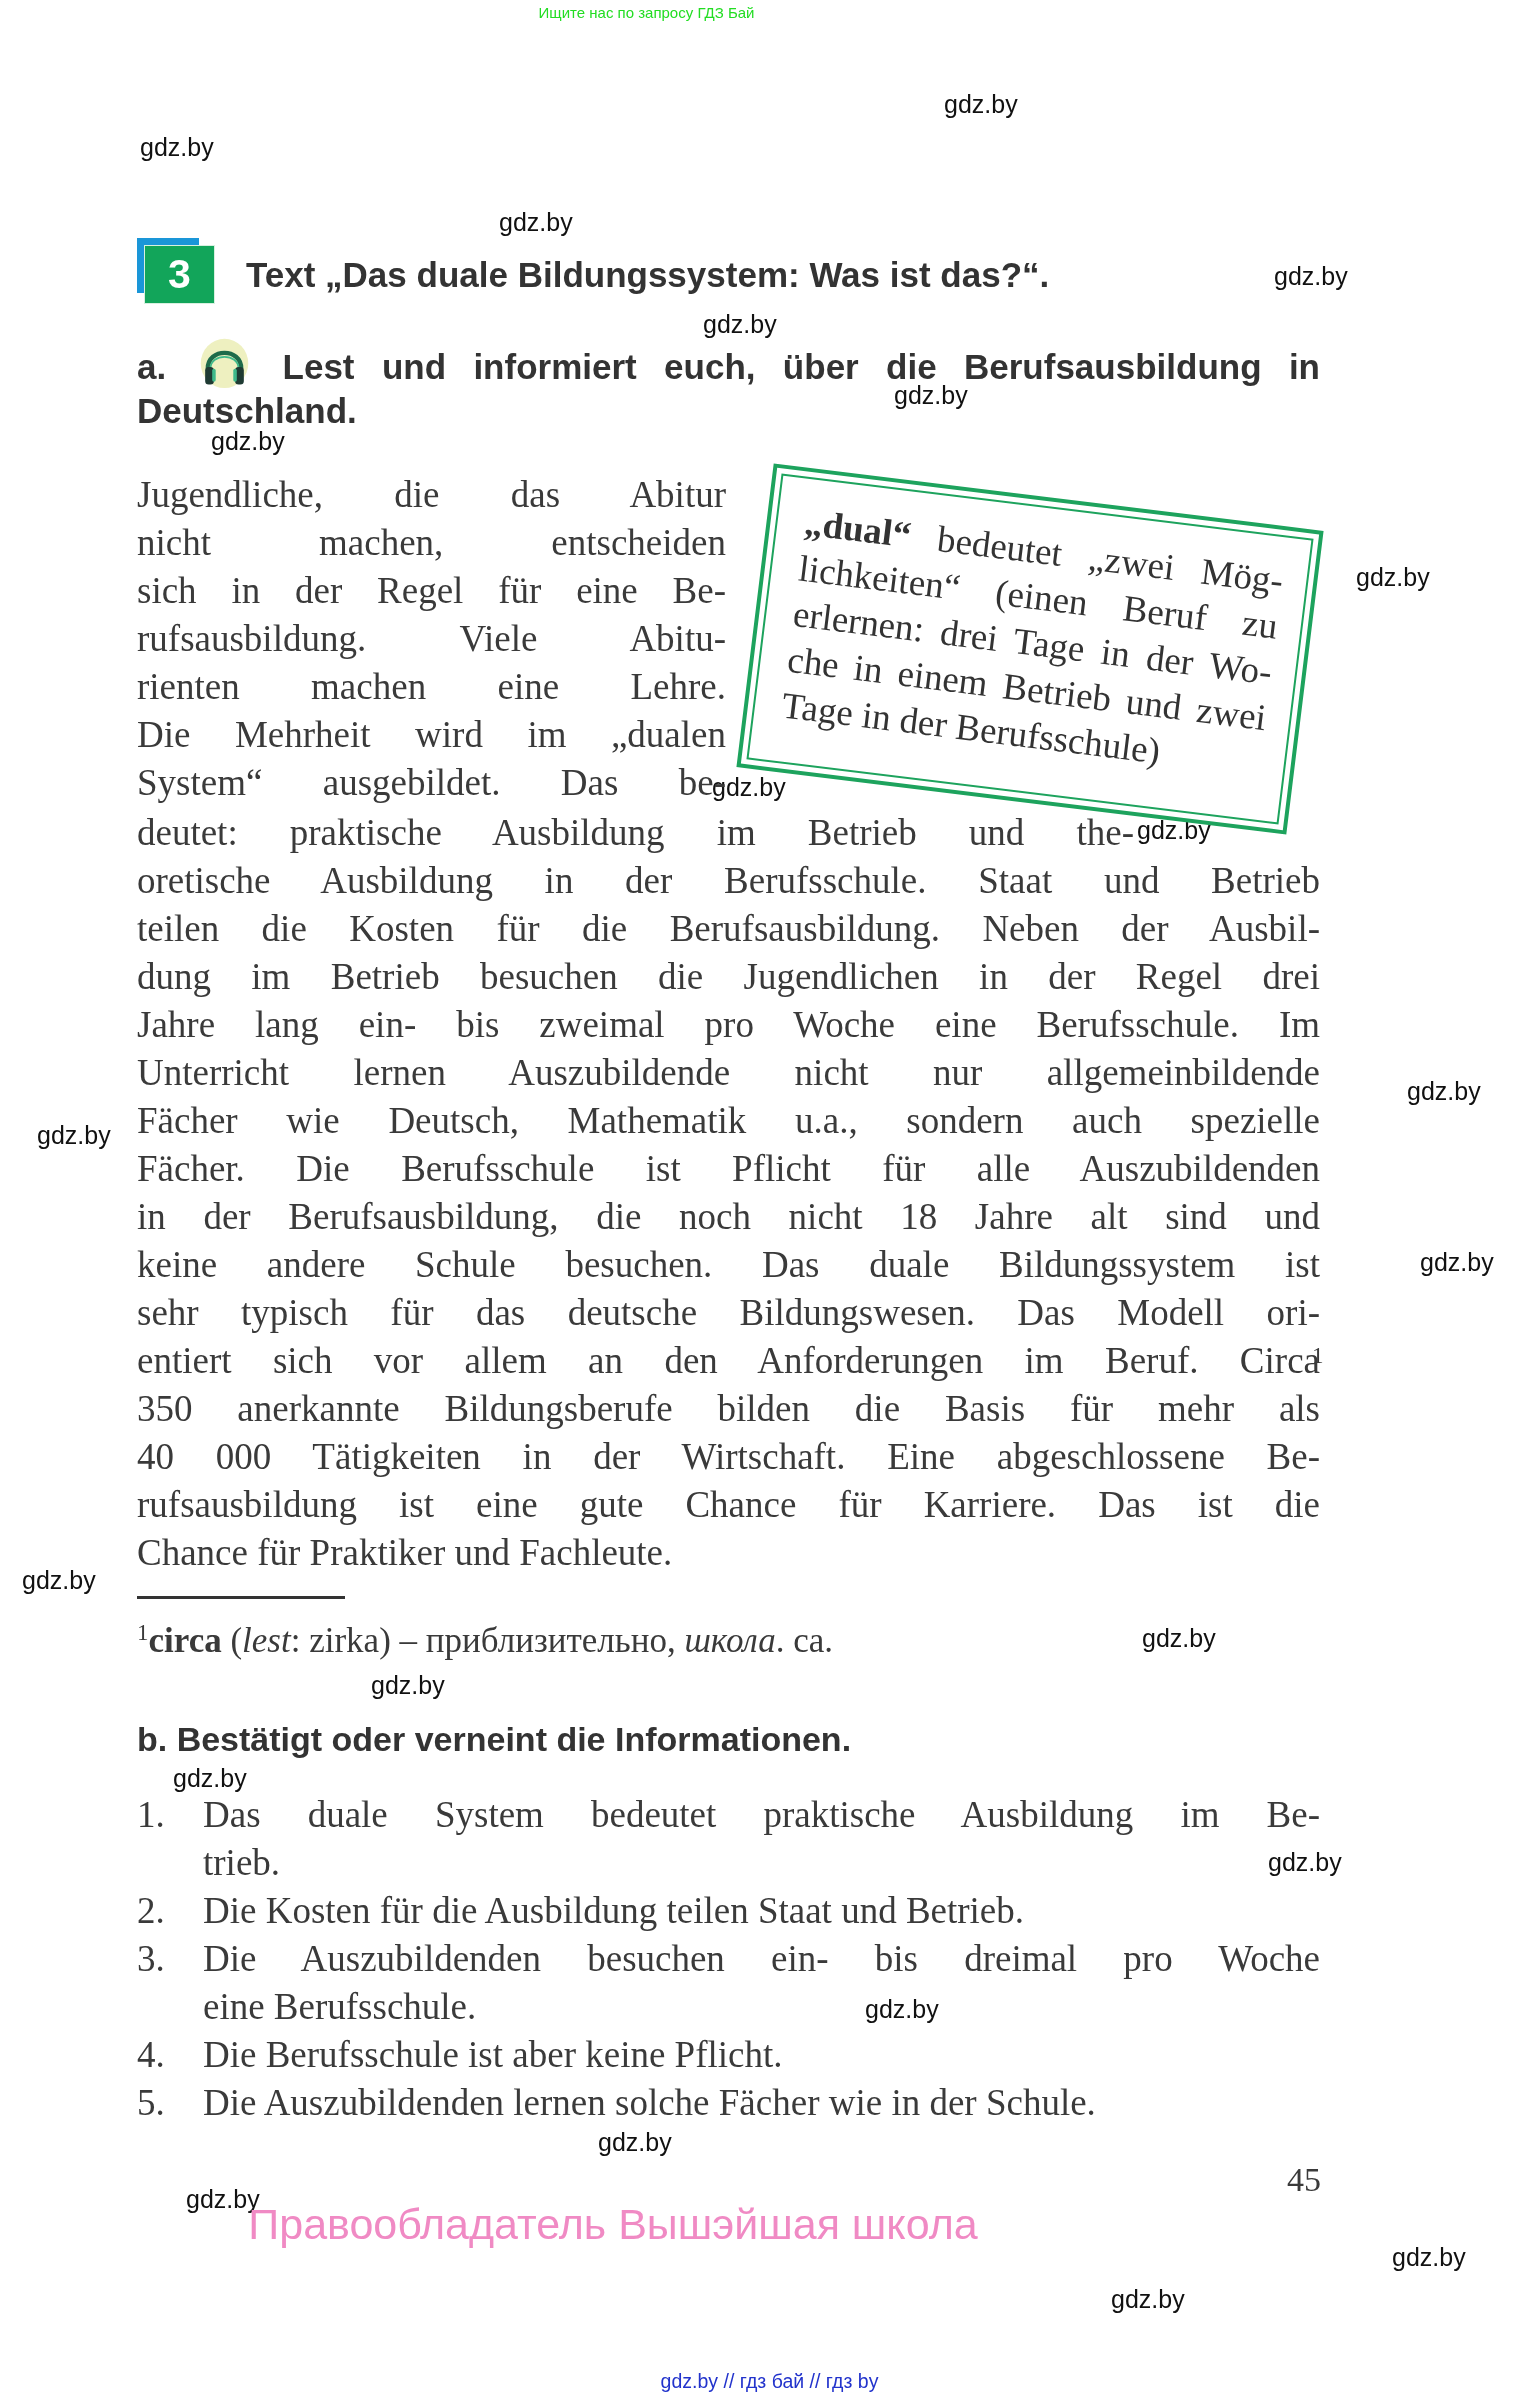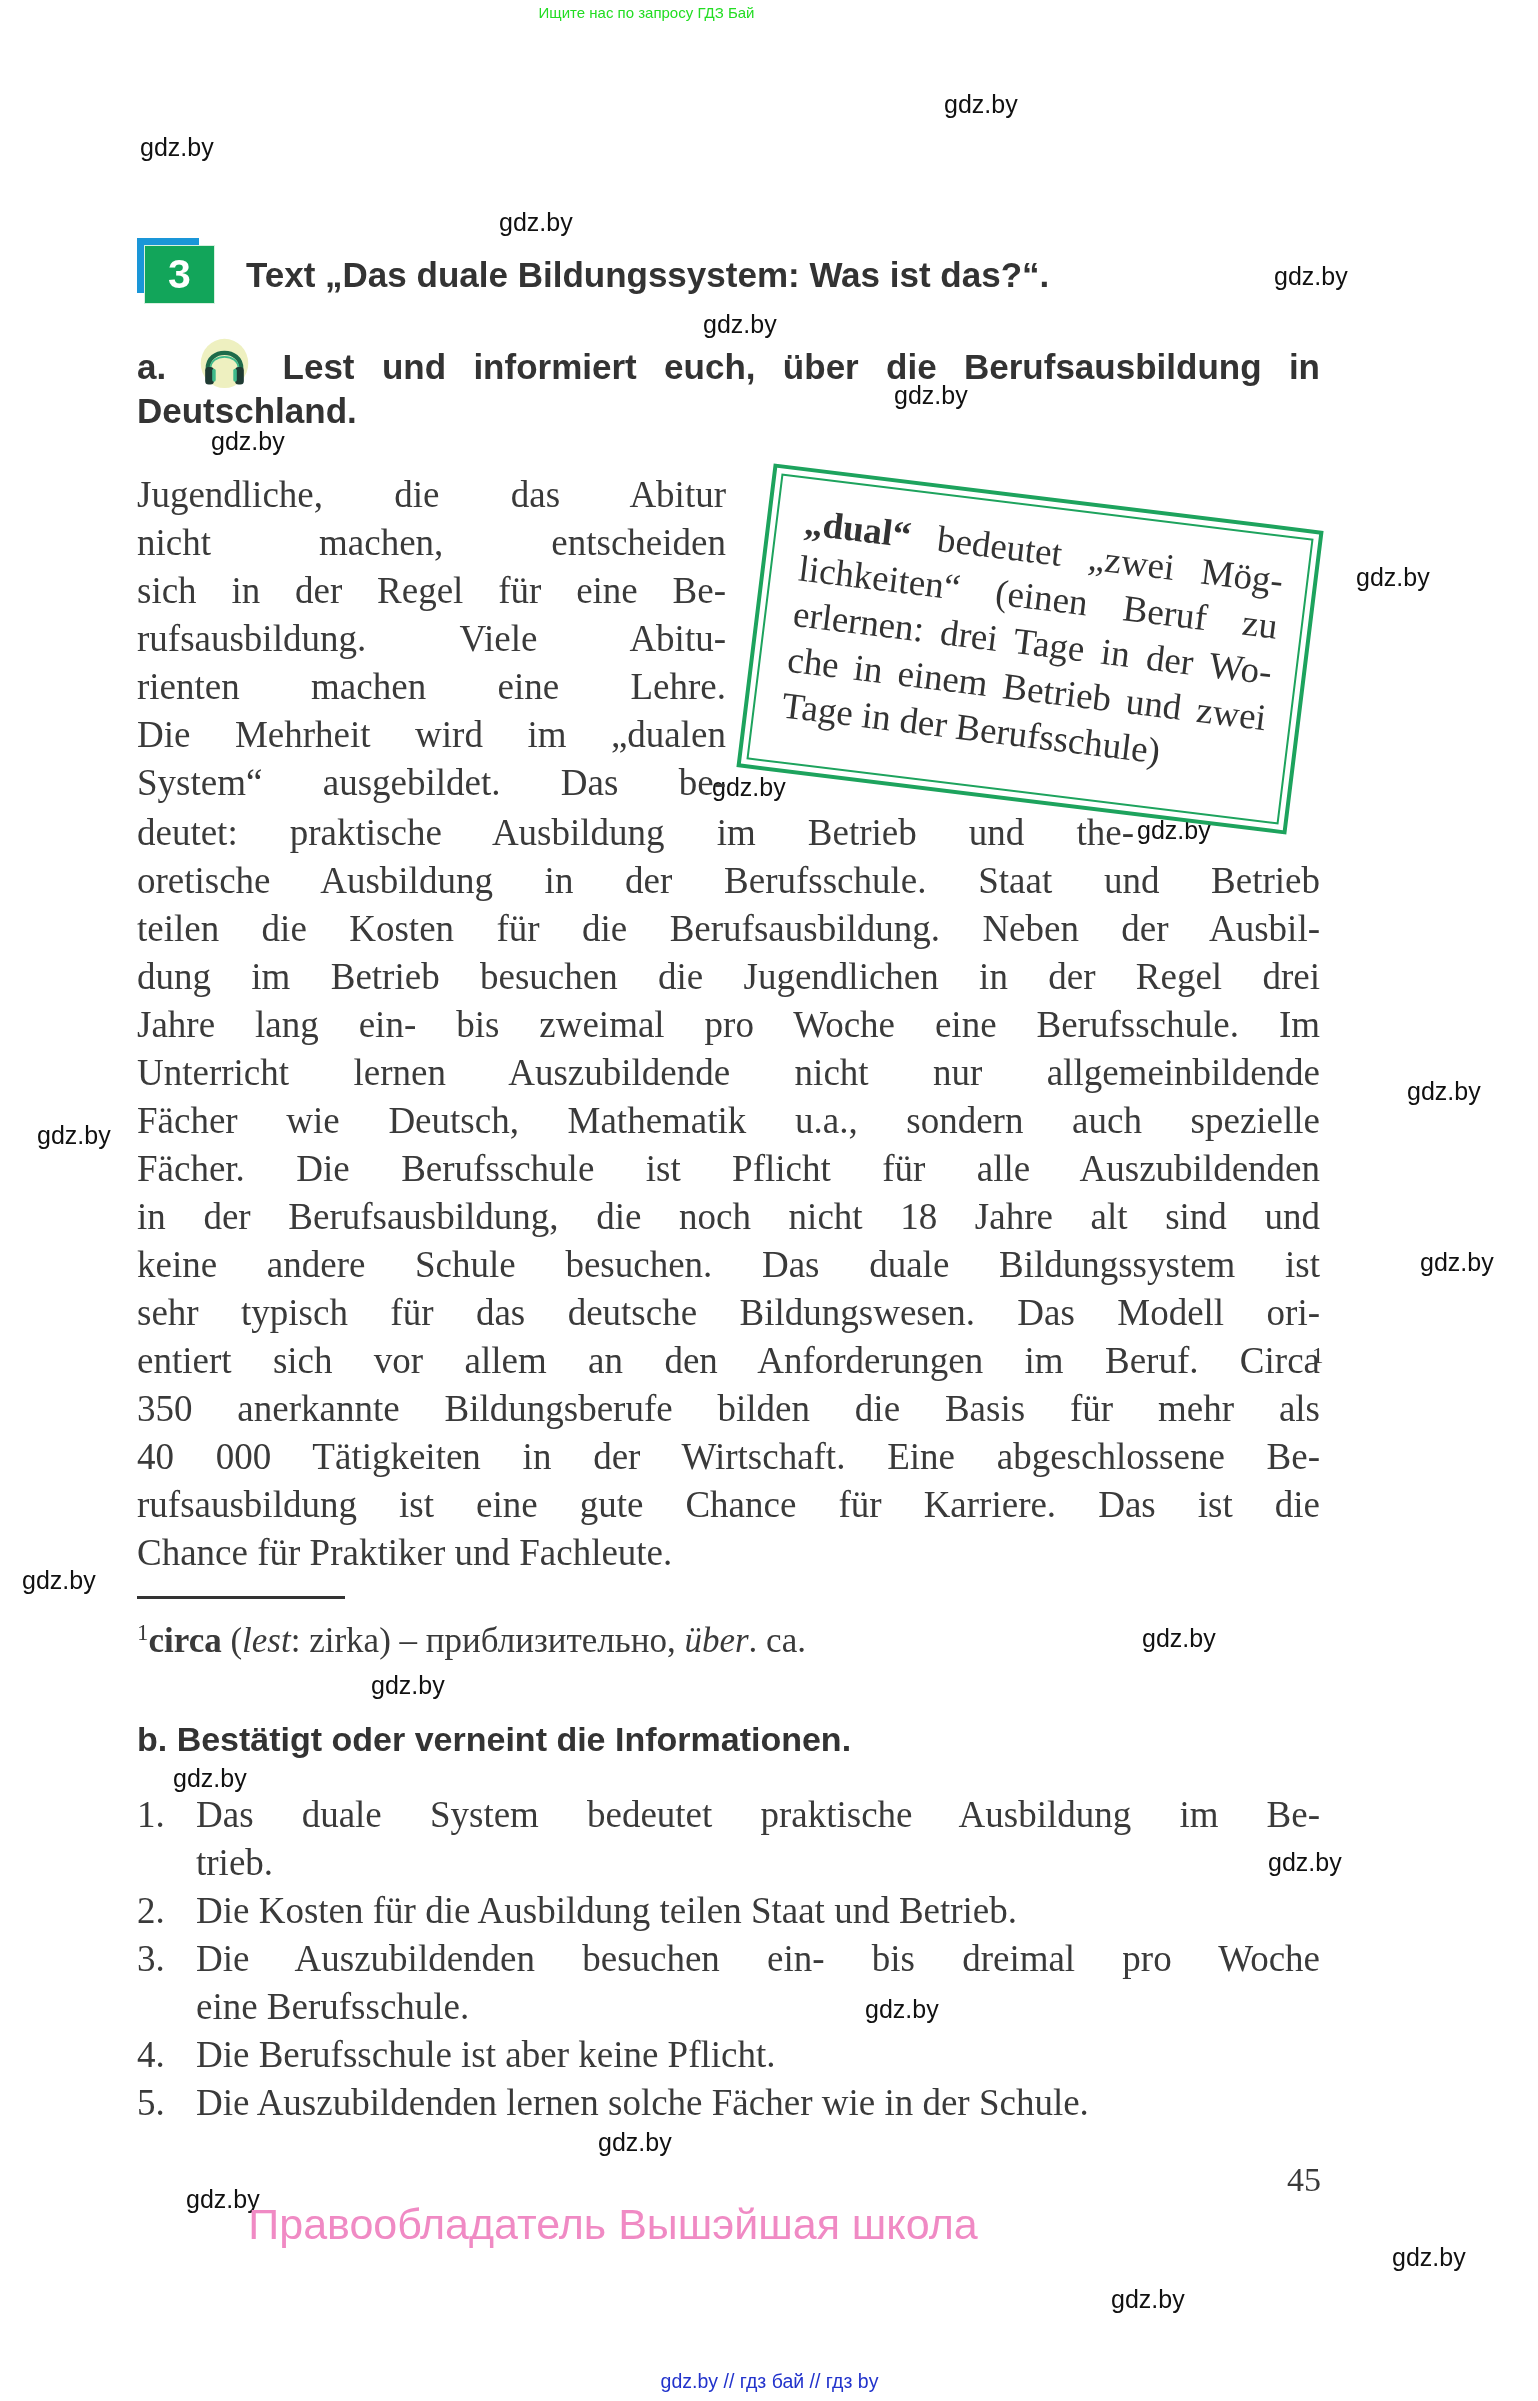--- a/index.html
+++ b/index.html
@@ -30,21 +30,21 @@
   .callout .cl.last { text-align-last:left; }
 
   .fn-rule { position:absolute; left:137px; top:1596px; width:208px; height:2.7px; background:#333; }
   .footnote { position:absolute; left:137px; top:1620px; font-family:"Liberation Serif", serif; font-size:35px; color:#3a3a3a; white-space:nowrap; }
   .footnote sup { font-size:23px; vertical-align:12.4px; }
 
   .task-b { position:absolute; left:137px; top:1720px; font-family:"Liberation Sans", sans-serif; font-weight:bold; font-size:34px; color:#333; white-space:nowrap; }
   .list { position:absolute; left:137px; top:1791px; width:1183px; font-family:"Liberation Serif", serif; font-size:37px; line-height:48px; color:#3a3a3a; }
   .list .item { position:relative; padding-left:59px; }
   .list .num { position:absolute; left:0; top:0; }
-  .list .txt { display:block; }
+  .list .txt { display:block;margin-left:7px; }
 
   .page-num { position:absolute; left:1287px; top:2161px; font-family:"Liberation Serif", serif; font-size:34px; color:#3a3a3a; }
 </style>
 </head>
 <body>
 
 <div class="top-banner">Ищите нас по запросу ГДЗ Бай</div>
 
 <div class="wm" style="left:944px;top:90px;">gdz.by</div>
 <div class="wm" style="left:140px;top:133px;">gdz.by</div>
@@ -125,21 +125,21 @@
   <span class="line">keine andere Schule besuchen. Das duale Bildungssystem ist</span>
   <span class="line">sehr typisch für das deutsche Bildungswesen. Das Modell ori-</span>
   <span class="line" style="position:relative;"><span>entiert sich vor allem an den Anforderungen im Beruf. Circa</span><sup style="font-size:23px;position:absolute;right:-3.5px;top:-5.3px;">1</sup></span>
   <span class="line">350 anerkannte Bildungsberufe bilden die Basis für mehr als</span>
   <span class="line">40 000 Tätigkeiten in der Wirtschaft. Eine abgeschlossene Be-</span>
   <span class="line">rufsausbildung ist eine gute Chance für Karriere. Das ist die</span>
   <span class="line last">Chance für Praktiker und Fachleute.</span>
 </div>
 
 <div class="fn-rule"></div>
-<div class="footnote"><sup>1</sup><b>circa</b><span> (</span><i>lest</i><span>: zirka) – приблизительно, </span><i>über</i><span>. ca.</span></div>
+<div class="footnote"><sup>1</sup><b>circa</b><span> (</span><i>lest</i><span>: zirka) – приблизительно, </span><i>школа</i><span>. ca.</span></div>
 
 <div class="task-b">b. Bestätigt oder verneint die Informationen.</div>
 
 <div class="list">
   <div class="item">
     <span class="num">1.</span>
     <span class="line txt">Das duale System bedeutet praktische Ausbildung im Be-</span>
     <span class="line last txt">trieb.</span>
   </div>
   <div class="item">

